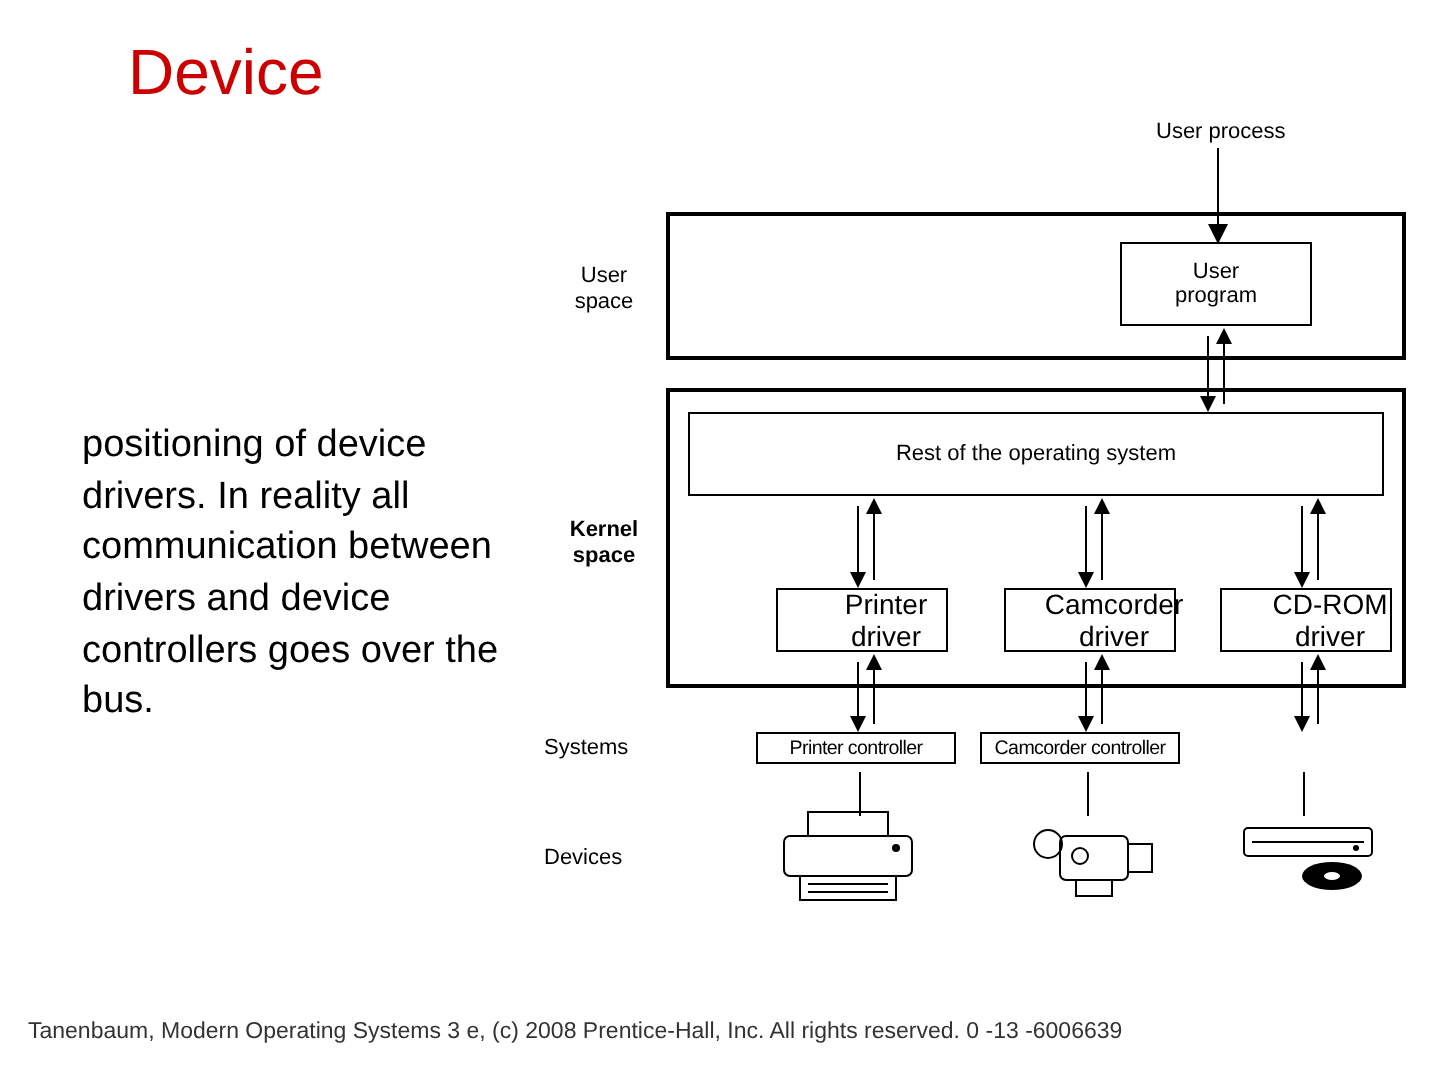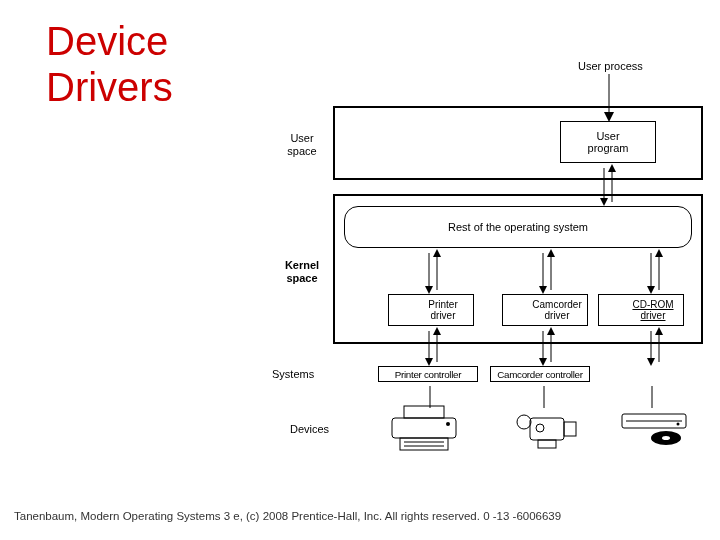--- a/index.html
+++ b/index.html
@@ -3,22 +3,22 @@
 <meta charset="utf-8">
 <style>
   * { box-sizing: border-box; margin: 0; padding: 0; }
   body {
     width: 720px; height: 540px;
     background: #fff;
     font-family: Arial, Helvetica, sans-serif;
     position: relative; overflow: hidden;
   }
   .slide-title {
-    position: absolute; left: 46px; top: 18px;
-    font-size: 40px; line-height: 1.15;
+    position: absolute; left: 64px; top: 18px;
+    font-size: 32px; line-height: 1.15;
     color: #cc0000; font-family: Arial, sans-serif;
   }
   .caption {
     position: absolute; left: 5px; top: 210px;
     width: 255px;
     font-size: 19px; line-height: 1.35;
     color: #000;
   }
   .caption .indent { padding-left: 36px; display: block; }
   .footer {
@@ -34,51 +34,51 @@
   .box { position: absolute; border: 1px solid #000; text-align: center;
          display: flex; align-items: center; justify-content: center; background:#fff; }
   
   .user-space-rect { left: 65px; top: 52px; width: 370px; height: 74px; border: 2px solid #000; position: absolute; }
   .user-prog { left: 292px; top: 67px; width: 96px; height: 42px; font-size: 11px; }
   .user-process-lbl { left: 310px; top: 6px; }
   .arrow { position: absolute; }
   .arrow svg { display:block; }
   
   .kernel-rect { left: 65px; top: 140px; width: 370px; height: 150px; border: 2px solid #000; position: absolute; }
-  .rest-os { left: 76px; top: 152px; width: 348px; height: 42px; font-size: 11px; border-radius: 14px; }
-  
-  .drv { width: 86px; height: 32px; top: 240px; font-size: 10px; padding-left: 24px; }
+  .rest-os { left: 76px; top: 152px; width: 348px; height: 42px; font-size: 11px; }
+  
+  .drv { width: 86px; height: 32px; top: 240px; font-size: 14px; padding-left: 24px; }
   .drv1 { left: 120px; }
   .drv2 { left: 234px; align-items: center; }
-  .drv3 { left: 330px; text-decoration: underline; }
+  .drv3 { left: 342px; }
   
   .ctl { width: 100px; height: 16px; top: 312px; font-size: 9.8px; letter-spacing: -0.3px; }
   .ctl1 { left: 110px; }
   .ctl2 { left: 222px; text-align: right; }
   .ctl3 { left: 334px; }
   
   .row-user  { left: 8px; top: 78px;  width:52px; text-align:center;}
   .row-kern  { left: 6px; top: 205px; width:56px; text-align:center;font-weight:bold;}
   .row-hw    { left: 4px; top: 314px; }
-  .row-dev   { left: 22px; top: 369px; }
+  .row-dev   { left: 4px; top: 369px; }
   
   .device { position:absolute; top: 348px; }
   .printer { left: 116px; }
   .camcorder { left: 246px; }
   .cdrom { left: 350px; }
 </style>
 </head>
 <body>
 
 <div class="slide-title">
   <div>Device</div>
-  <div>Drivers</div>
 </div>
 
 <div class="caption">
+  <span class="indent">positioning of device drivers. In reality all communication between drivers and device controllers goes over the bus.</span>
 </div>
 
 <div class="footer">Tanenbaum, Modern Operating Systems 3 e, (c) 2008 Prentice-Hall, Inc. All rights reserved. 0 -13 -6006639</div>
 
 <div class="diagram">
 
   <div class="lbl user-process-lbl">User process</div>
   <div class="arrow" style="left:334px; top:20px;">
     <svg width="14" height="48">
         <line x1="7" y1="0" x2="7" y2="40" stroke="#000"></line>

